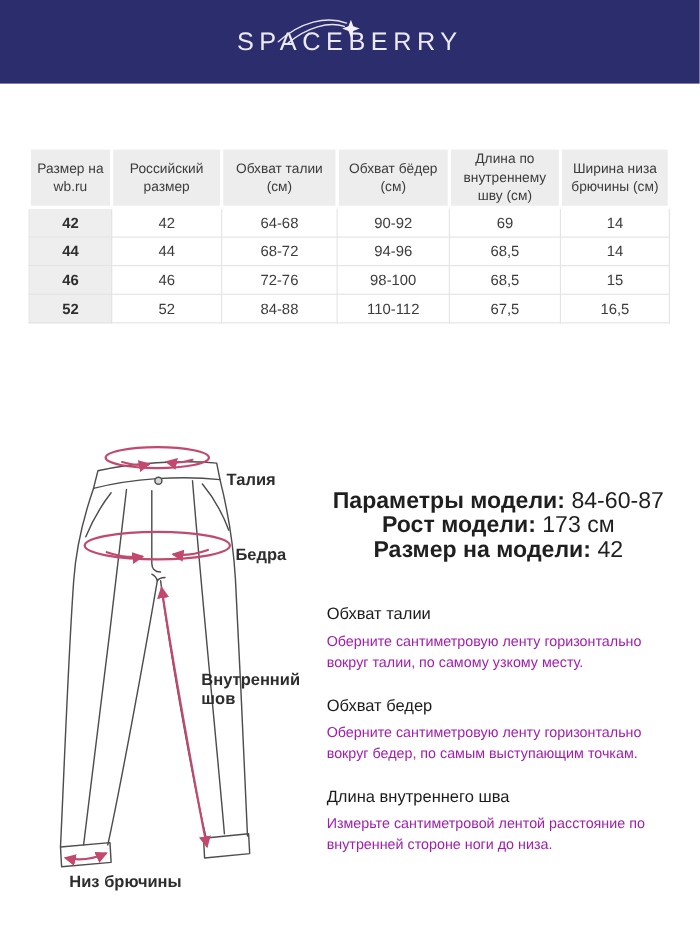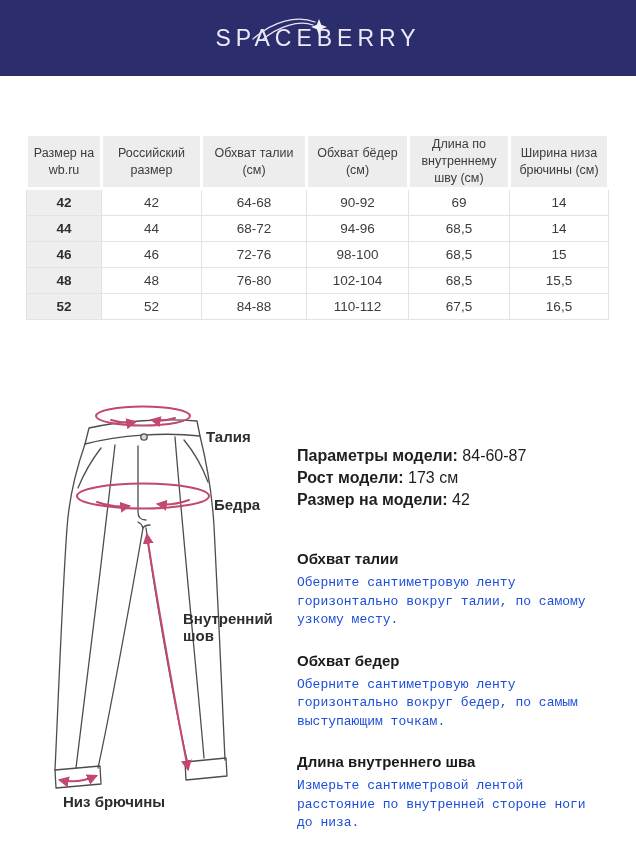--- a/index.html
+++ b/index.html
@@ -51,31 +51,30 @@
     line-height:17px; white-space:nowrap;
   }
   .dlabel.wrap { white-space:normal; width:116px; }
   .lbl-waist  { left:181px; top:16px;margin-top:24px;  }
   .lbl-hips   { left:189px; top:108px;  }
   .lbl-inseam { left:158px; top:209px;margin-top:13px; }
   .lbl-hem    { left:38px;  top:405px; }
 
   
   .rightcol { position:absolute; left:297px; top:445px; width:312px; }
-  .model-line { font-size:16px; line-height:22px; color:#1f1f1f; }
+  .model-line { font-size:21px; line-height:22px; color:#1f1f1f;text-align:center; }
   .model-line .lbl { font-weight:bold; }
   .section { margin-top:22px; }
   .section.first { margin-top:39px; }
   .section h3 {
-    margin:16px 0 7px 0; font-size:15px; font-weight:bold; color:#1b1b1b;
+    margin:16px 0 7px 0; font-size:15px; font-weight:normal; color:#1b1b1b;
   }
   .section p {
-    margin:0; font-size:13px; line-height:18.5px; color:#1d4ed8;
+    margin:0; font-size:13px; line-height:18.5px; color:#a21caf;
     width:300px;
-    font-family:Liberation Mono, monospace;
   }
 </style>
 </head>
 <body>
 
 <div class="brand-header">
   <div class="logo-wrap">
     <svg class="comet" width="92" height="36" viewBox="0 0 92 36">
       <g fill="none" stroke="#e9e5f5" stroke-width="1.3" stroke-linecap="round">
         <path d="M4,30 C 24,12 48,6 66,13"></path>
@@ -125,28 +124,20 @@
       </tr>
       <tr>
         <td class="first-col">46</td>
         <td>46</td>
         <td>72-76</td>
         <td>98-100</td>
         <td>68,5</td>
         <td>15</td>
       </tr>
       <tr>
-        <td class="first-col">48</td>
-        <td>48</td>
-        <td>76-80</td>
-        <td>102-104</td>
-        <td>68,5</td>
-        <td>15,5</td>
-      </tr>
-      <tr>
         <td class="first-col">52</td>
         <td>52</td>
         <td>84-88</td>
         <td>110-112</td>
         <td>67,5</td>
         <td>16,5</td>
       </tr>
     </tbody>
 </table>
 

